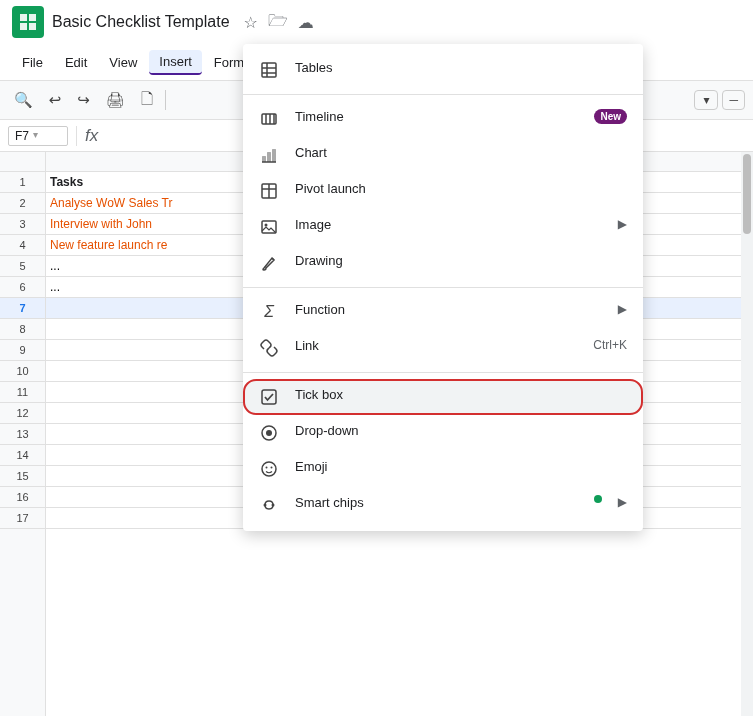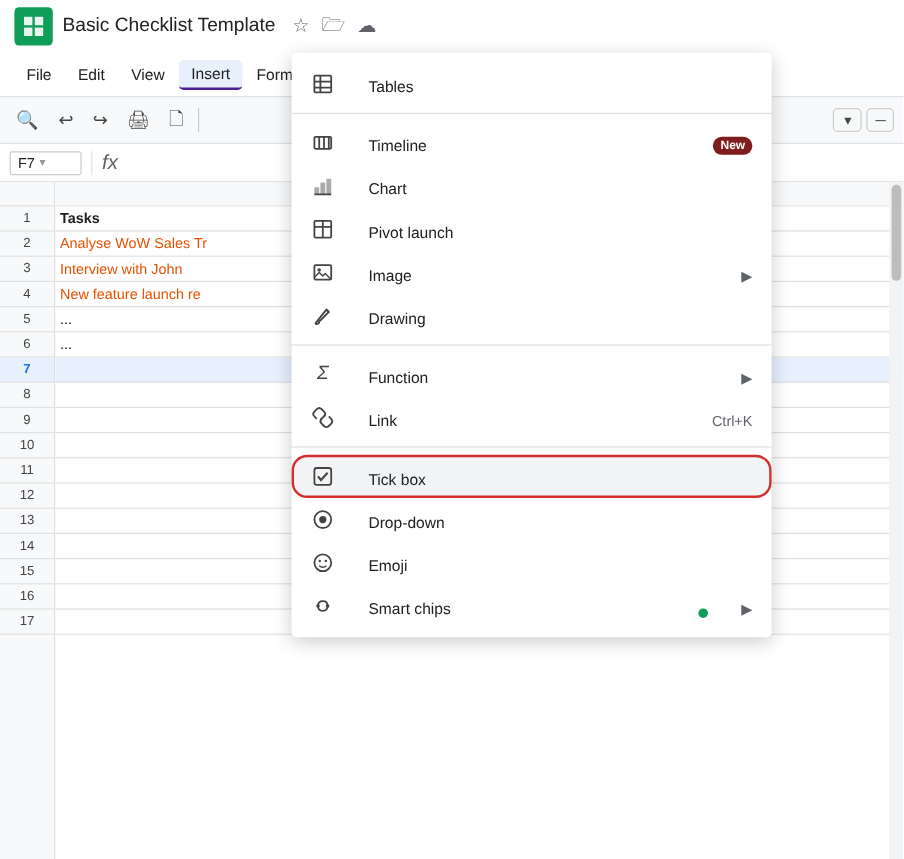--- a/index.html
+++ b/index.html
@@ -194,26 +194,26 @@
       z-index: 100;
       padding: 8px 0;
     }
     .menu-divider {
       height: 1px;
       background: #e0e0e0;
       margin: 6px 0;
     }
     .dropdown-item {
       display: flex;
-      align-items: flex-end;
+      align-items: flex-start;
       padding: 8px 16px;
       cursor: pointer;
       font-size: 13px;
       color: #202124;
-      gap: 28px;
+      gap: 16px;
       min-height: 36px;
     }
     .dropdown-item.highlighted {
       background: #f1f3f4;
       outline: 2px solid #d32f2f;
       outline-offset: -2px;
       border-radius: 13px;
     }
     .dropdown-item-icon {
       width: 20px;
@@ -231,21 +231,21 @@
     }
     .dropdown-item-shortcut {
       color: #5f6368;
       font-size: 12px;
     }
     .dropdown-item-arrow {
       color: #5f6368;
       font-size: 12px;
     }
     .new-badge {
-      background: #7f1d1d;
+      background: #701a75;
       color: white;
       font-size: 10px;
       font-weight: bold;
       padding: 2px 6px;
       border-radius: 10px;
     }
     .green-dot {
       width: 8px; height: 8px;
       background: #0f9d58;
       border-radius: 50%;

